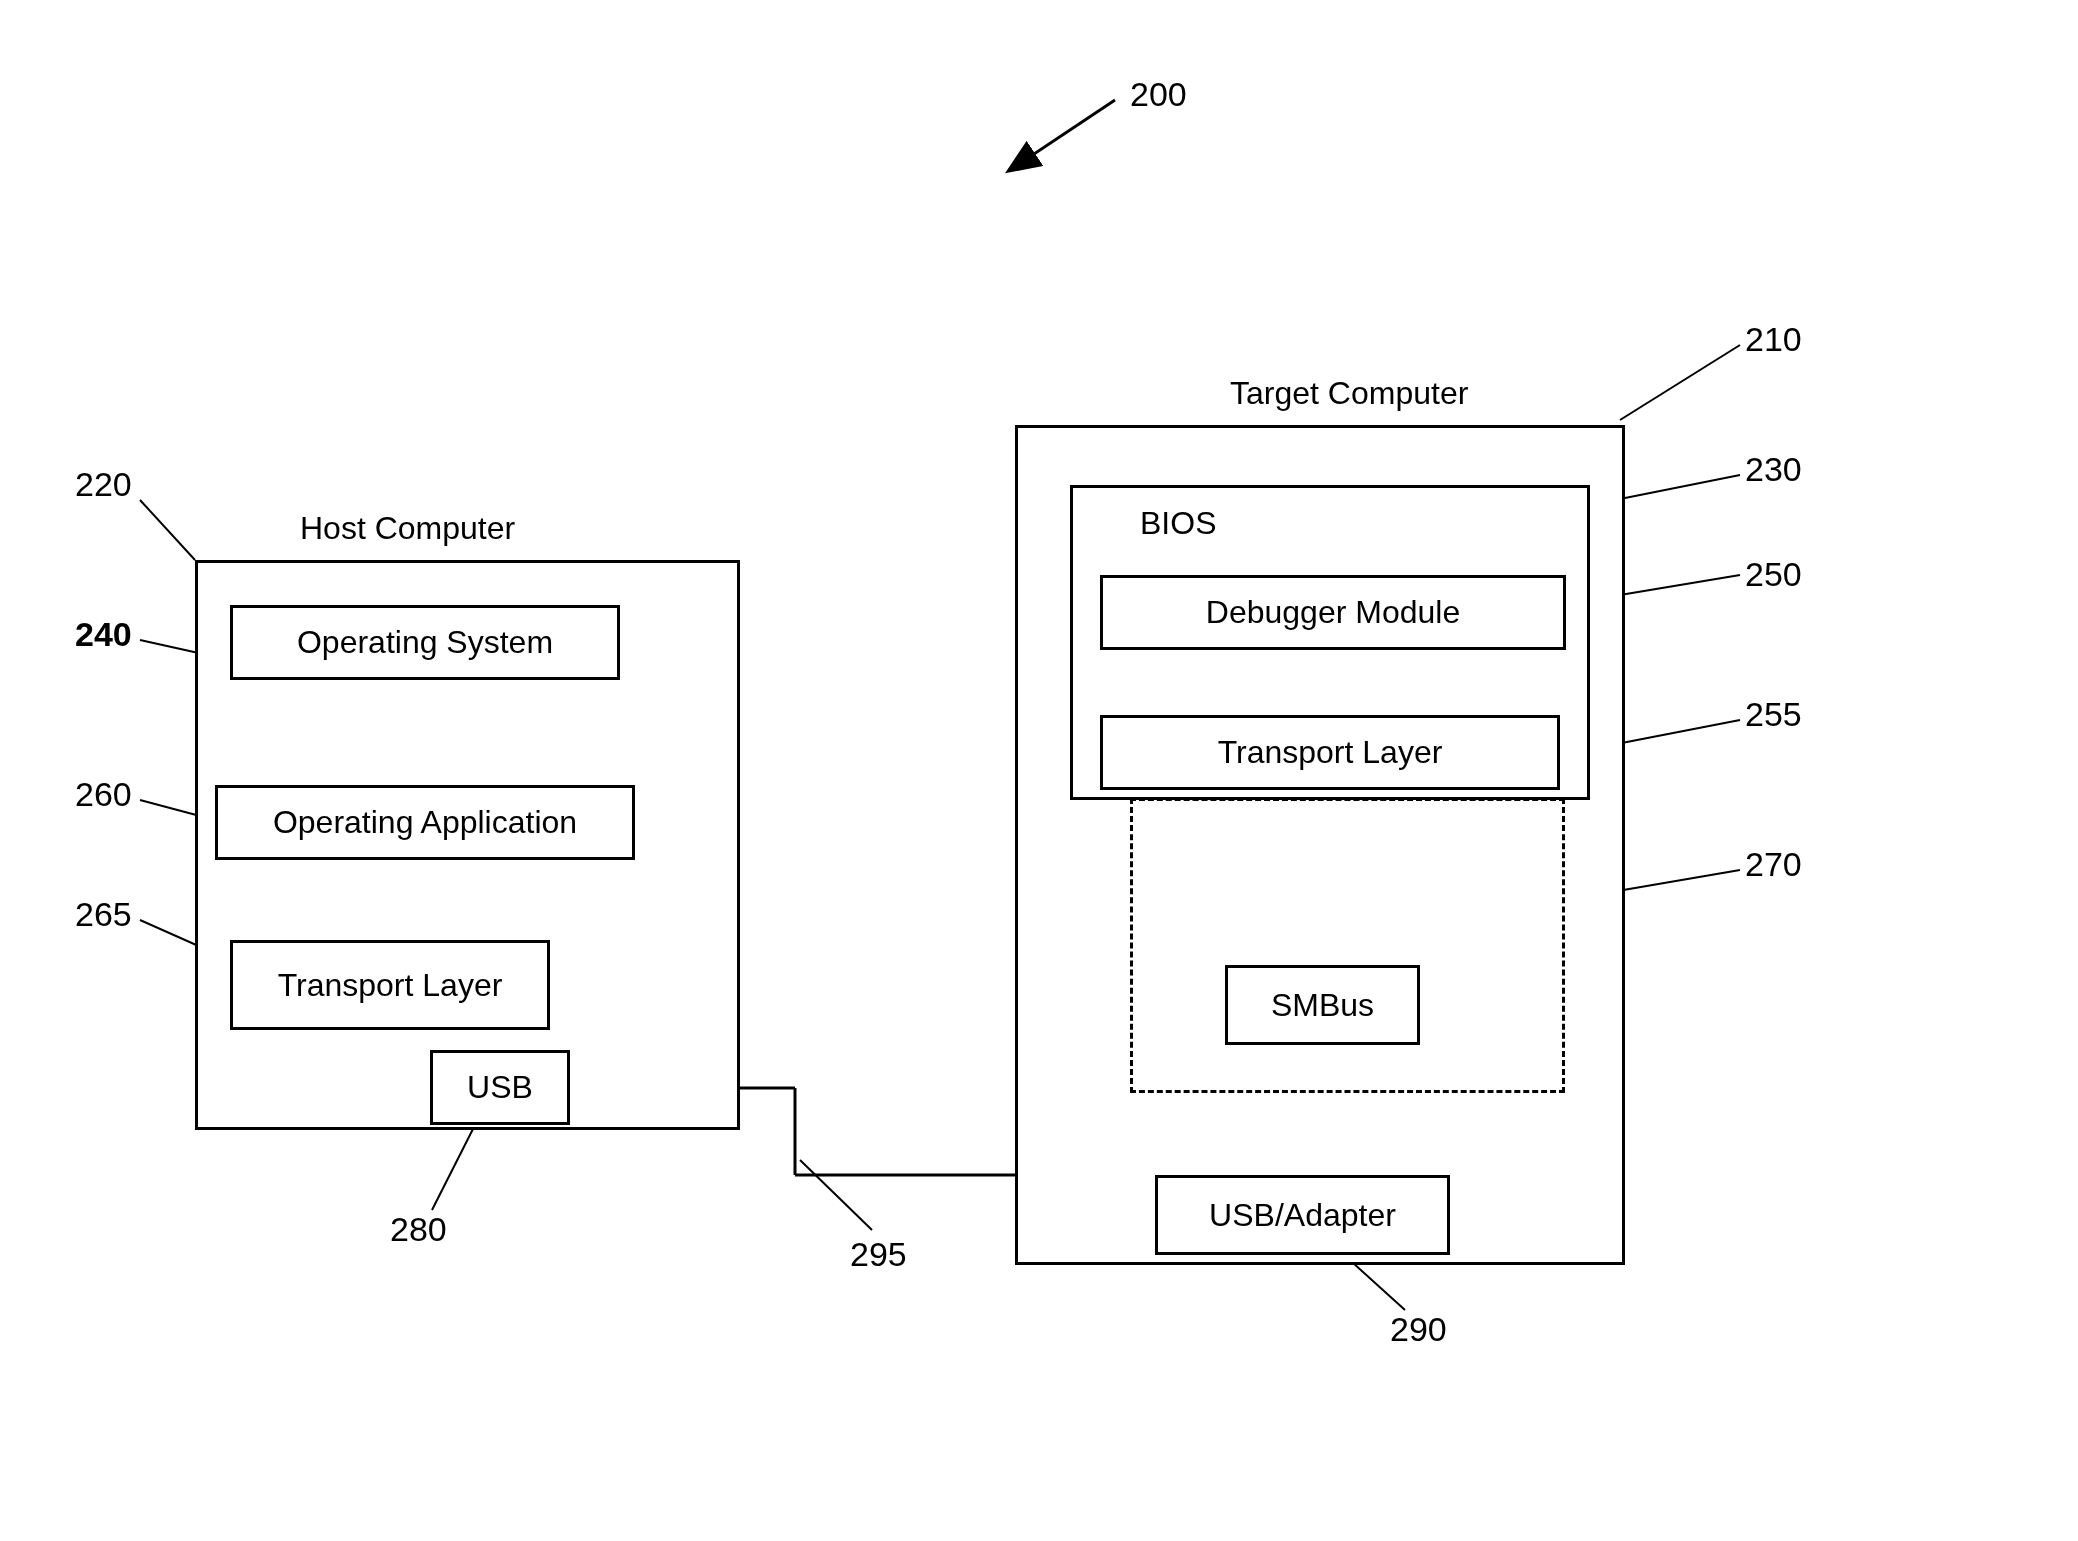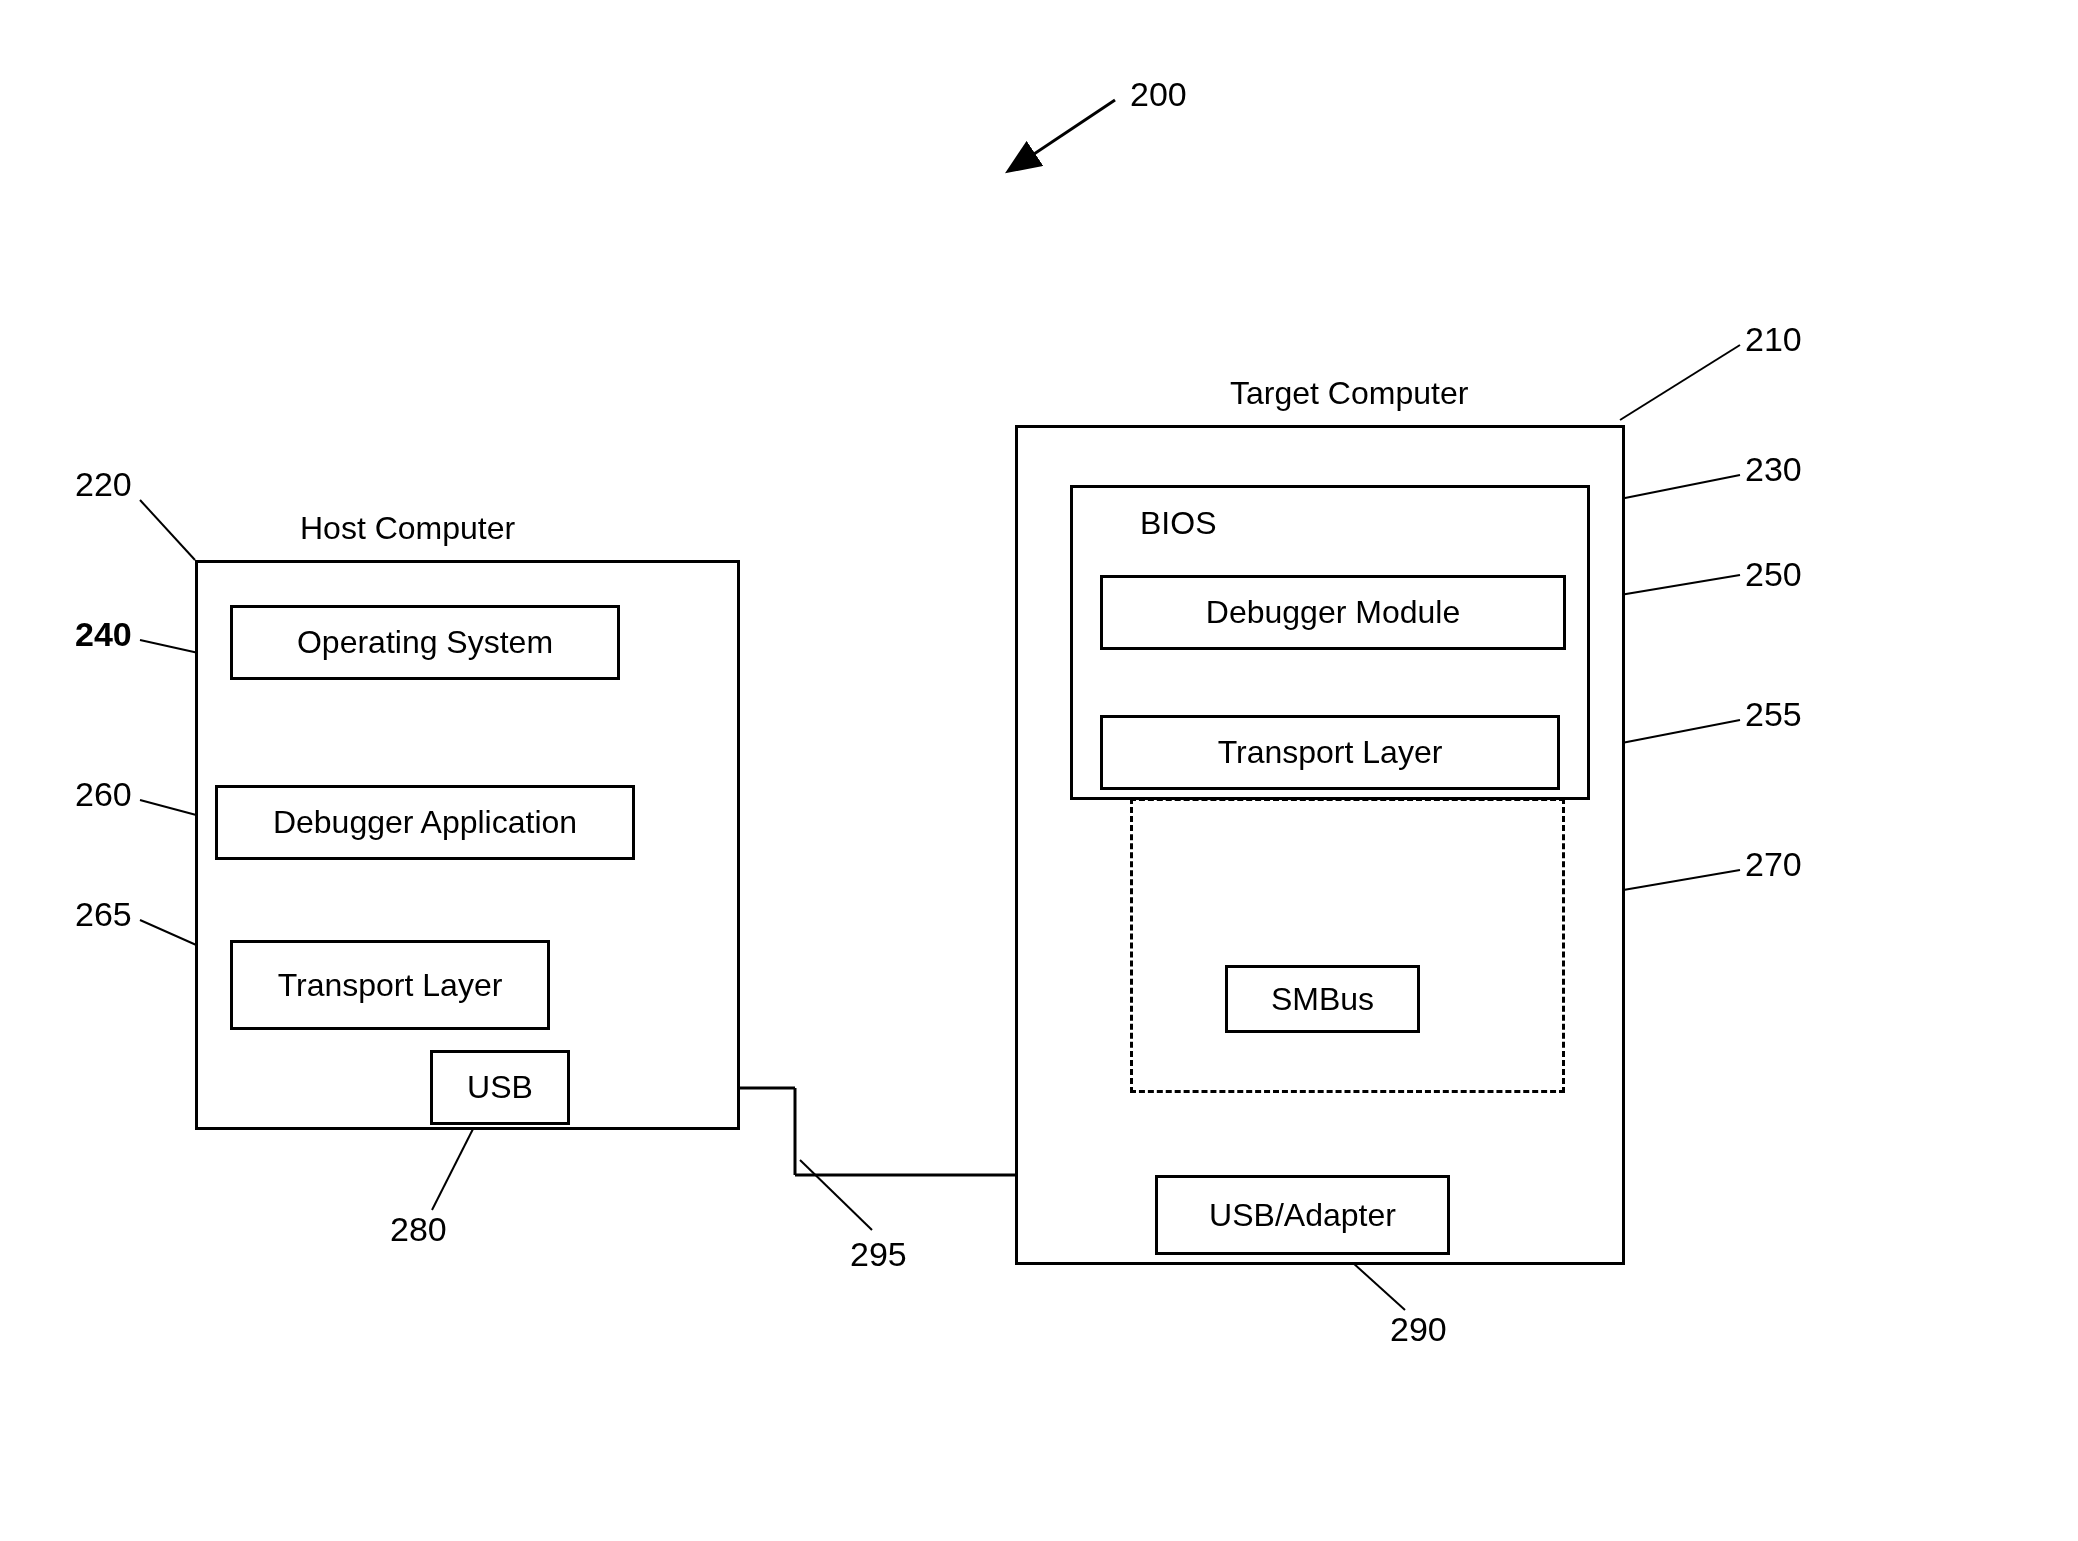--- a/index.html
+++ b/index.html
@@ -110,21 +110,21 @@
   </svg>
 
   <div class="label" style="left:300px; top:510px;">Host Computer</div>
   <div class="container-box" style="left:195px; top:560px; width:545px; height:570px;"></div>
 
   <div class="box" style="left:230px; top:605px; width:390px; height:75px;">
     <span>Operating System</span>
   </div>
 
   <div class="box" style="left:215px; top:785px; width:420px; height:75px;">
-    <span>Debugger Application</span>
+    <span>Operating Application</span>
   </div>
 
   <div class="box" style="left:230px; top:940px; width:320px; height:90px;">
     <span>Transport Layer</span>
   </div>
 
   <div class="box" style="left:430px; top:1050px; width:140px; height:75px;">
     <span>USB</span>
   </div>
 
@@ -137,21 +137,21 @@
   <div class="box" style="left:1100px; top:575px; width:466px; height:75px;">
     <span>Debugger Module</span>
   </div>
 
   <div class="box" style="left:1100px; top:715px; width:460px; height:75px;">
     <span>Transport Layer</span>
   </div>
 
   <div class="dashed-box" style="left:1130px; top:798px; width:435px; height:295px;"></div>
 
-  <div class="box" style="left:1225px; top:965px; width:195px; height:68px;">
+  <div class="box" style="left:1225px; top:965px; width:195px; height:80px;">
     <span>SMBus</span>
   </div>
 
   <div class="box" style="left:1155px; top:1135px; width:295px; height:80px;margin-top:40px;">
     <span>USB/Adapter</span>
   </div>
 
   <div class="ref-label" style="left:75px; top:465px;">220</div>
   <div class="ref-label" style="left:75px; top:615px;font-weight:bold;">240</div>
   <div class="ref-label" style="left:75px; top:775px;">260</div>

